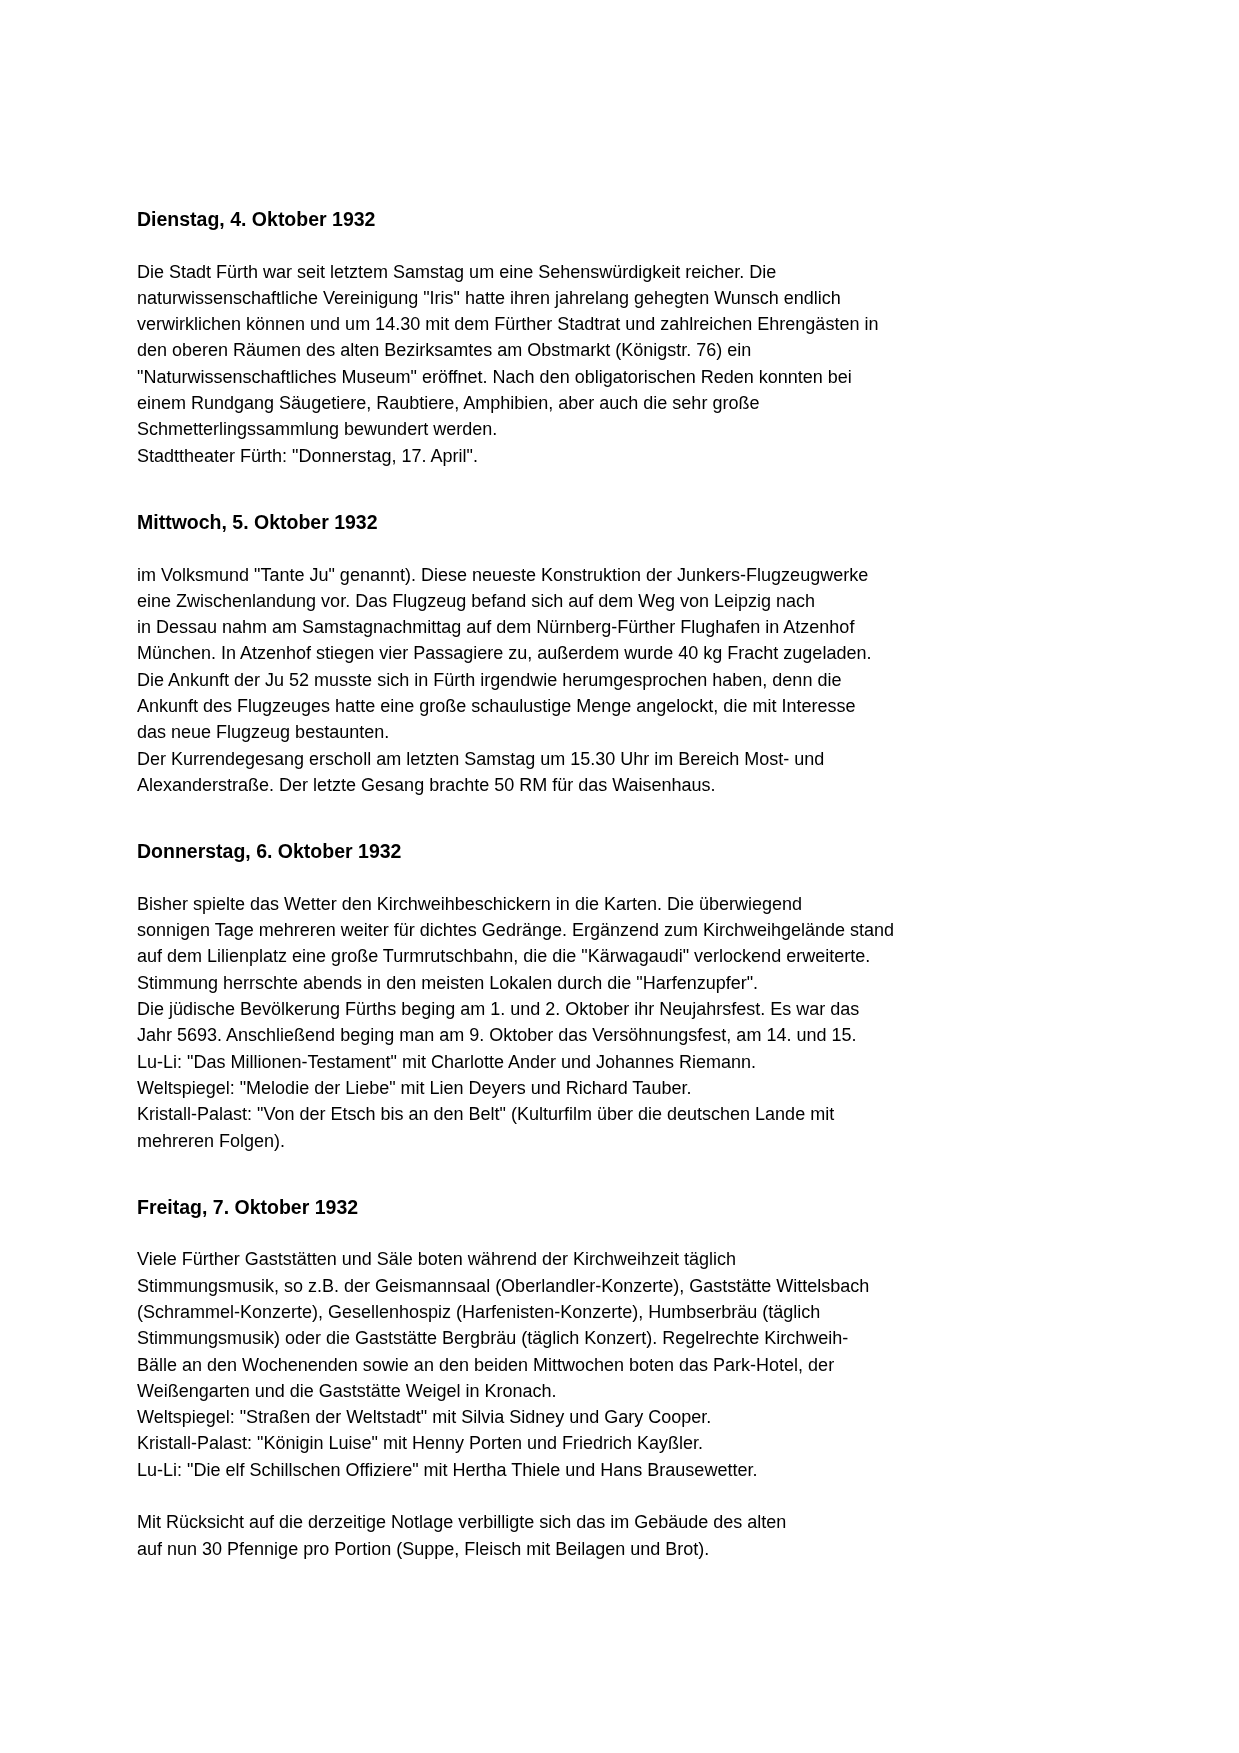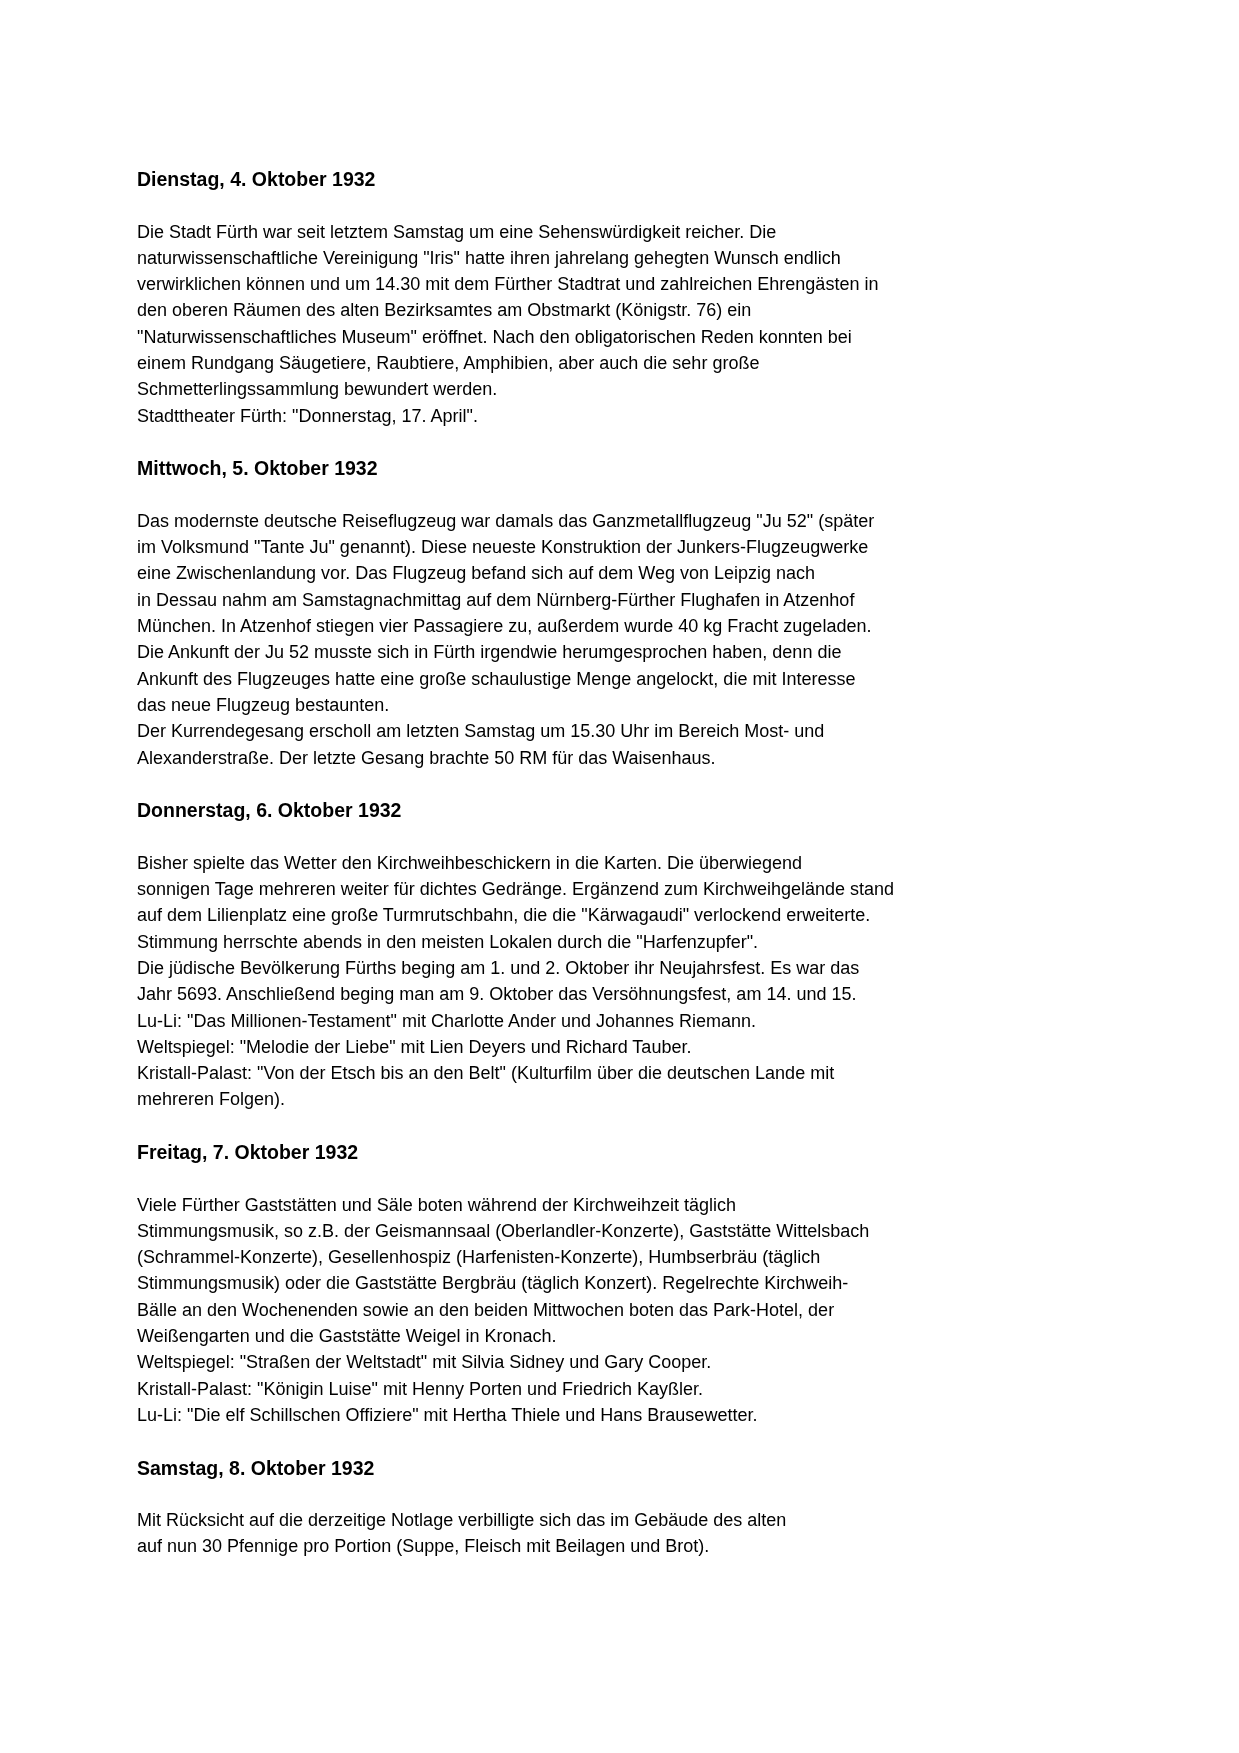--- a/index.html
+++ b/index.html
@@ -21,20 +21,21 @@
     top: 166px;
     width: 1000px;
   }
   .heading {
     font-size: 19.5px;
     font-weight: bold;
     line-height: 26.3px;
     height: 26.3px;
     white-space: nowrap;
     margin-bottom: 26.3px; 
+    margin-top: 40px;
   }
   .line {
     font-size: 18px;
     line-height: 26.3px;
     height: 26.3px;
     white-space: nowrap;
   }
   .section {
     margin-bottom: 26.3px; 
   }
@@ -49,21 +50,20 @@
       <div class="line">naturwissenschaftliche Vereinigung "Iris" hatte ihren jahrelang gehegten Wunsch endlich</div>
       <div class="line">verwirklichen können und um 14.30 mit dem Fürther Stadtrat und zahlreichen Ehrengästen in</div>
       <div class="line">den oberen Räumen des alten Bezirksamtes am Obstmarkt (Königstr. 76) ein</div>
       <div class="line">"Naturwissenschaftliches Museum" eröffnet. Nach den obligatorischen Reden konnten bei</div>
       <div class="line">einem Rundgang Säugetiere, Raubtiere, Amphibien, aber auch die sehr große</div>
       <div class="line">Schmetterlingssammlung bewundert werden.</div>
       <div class="line">Stadttheater Fürth: "Donnerstag, 17. April".</div>
     </section>
     <section class="section">
       <div class="heading">Mittwoch, 5. Oktober 1932</div>
-      <div class="line">Das modernste deutsche Reiseflugzeug war damals das Ganzmetallflugzeug "Ju 52" (später</div>
       <div class="line">im Volksmund "Tante Ju" genannt). Diese neueste Konstruktion der Junkers-Flugzeugwerke</div>
       <div class="line">eine Zwischenlandung vor. Das Flugzeug befand sich auf dem Weg von Leipzig nach</div>
       <div class="line">in Dessau nahm am Samstagnachmittag auf dem Nürnberg-Fürther Flughafen in Atzenhof</div>
       <div class="line">München. In Atzenhof stiegen vier Passagiere zu, außerdem wurde 40 kg Fracht zugeladen.</div>
       <div class="line">Die Ankunft der Ju 52 musste sich in Fürth irgendwie herumgesprochen haben, denn die</div>
       <div class="line">Ankunft des Flugzeuges hatte eine große schaulustige Menge angelockt, die mit Interesse</div>
       <div class="line">das neue Flugzeug bestaunten.</div>
       <div class="line">Der Kurrendegesang erscholl am letzten Samstag um 15.30 Uhr im Bereich Most- und</div>
       <div class="line">Alexanderstraße. Der letzte Gesang brachte 50 RM für das Waisenhaus.</div>
     </section>
@@ -86,17 +86,16 @@
       <div class="line">Stimmungsmusik, so z.B. der Geismannsaal (Oberlandler-Konzerte), Gaststätte Wittelsbach</div>
       <div class="line">(Schrammel-Konzerte), Gesellenhospiz (Harfenisten-Konzerte), Humbserbräu (täglich</div>
       <div class="line">Stimmungsmusik) oder die Gaststätte Bergbräu (täglich Konzert). Regelrechte Kirchweih-</div>
       <div class="line">Bälle an den Wochenenden sowie an den beiden Mittwochen boten das Park-Hotel, der</div>
       <div class="line">Weißengarten und die Gaststätte Weigel in Kronach.</div>
       <div class="line">Weltspiegel: "Straßen der Weltstadt" mit Silvia Sidney und Gary Cooper.</div>
       <div class="line">Kristall-Palast: "Königin Luise" mit Henny Porten und Friedrich Kayßler.</div>
       <div class="line">Lu-Li: "Die elf Schillschen Offiziere" mit Hertha Thiele und Hans Brausewetter.</div>
     </section>
     <section class="section">
-      <div class="heading">Samstag, 8. Oktober 1932</div>
       <div class="line">Mit Rücksicht auf die derzeitige Notlage verbilligte sich das im Gebäude des alten</div>
       <div class="line">auf nun 30 Pfennige pro Portion (Suppe, Fleisch mit Beilagen und Brot).</div>
     </section>
   </div>
 
 </body></html>

